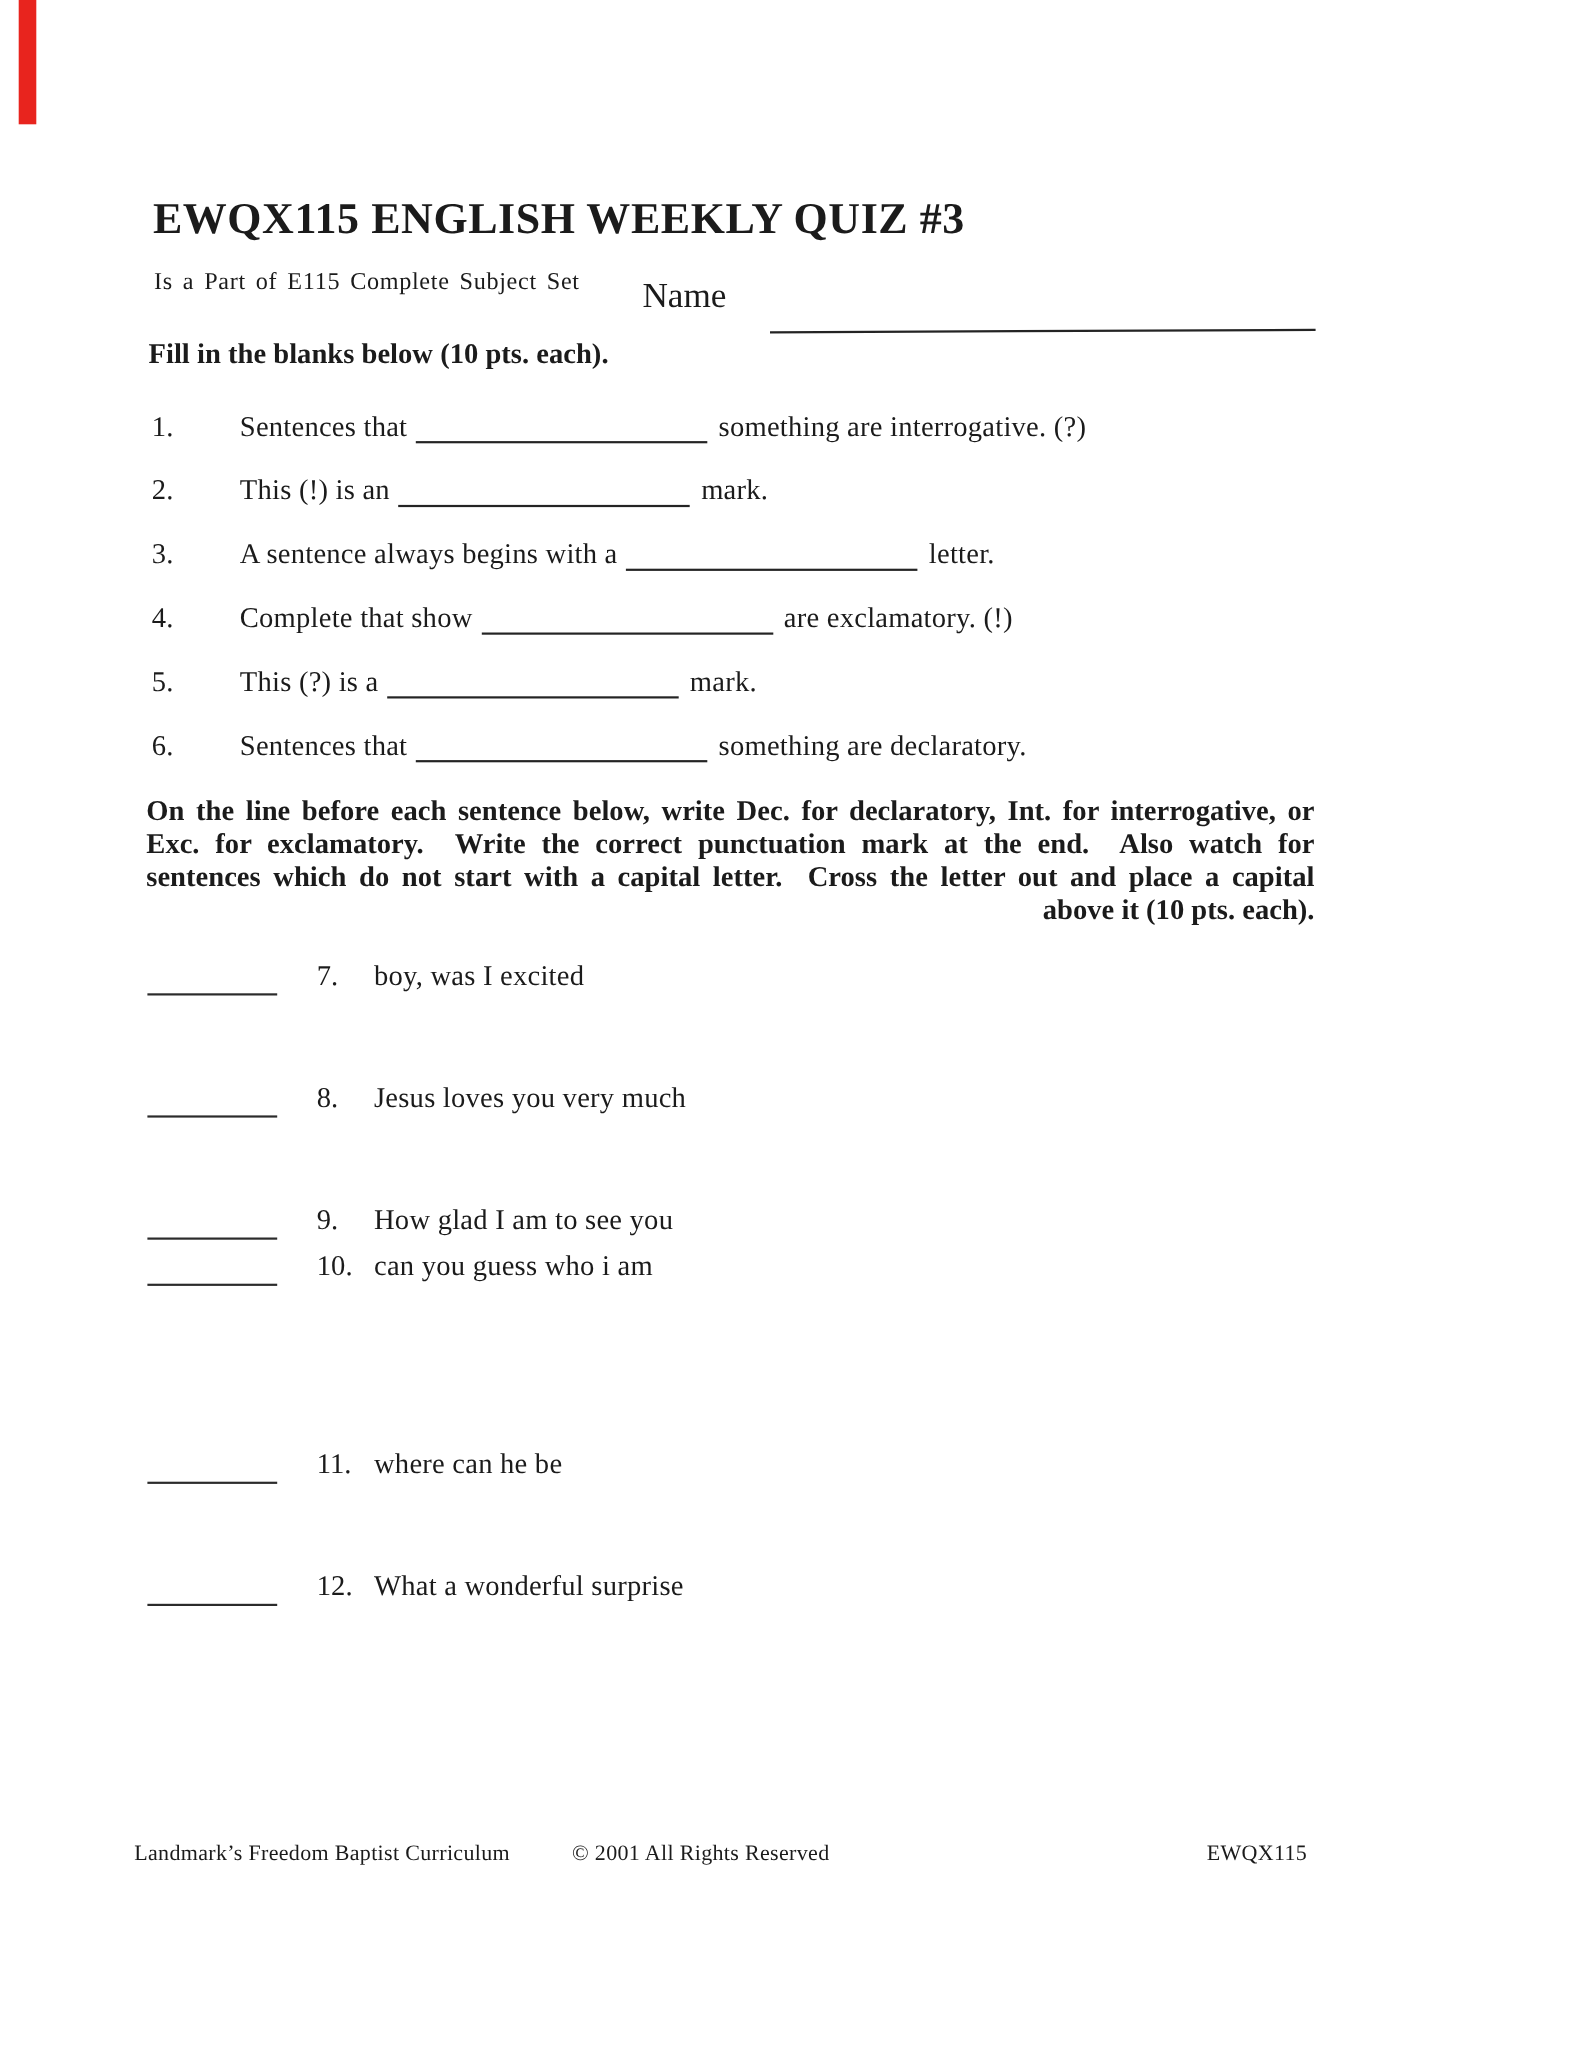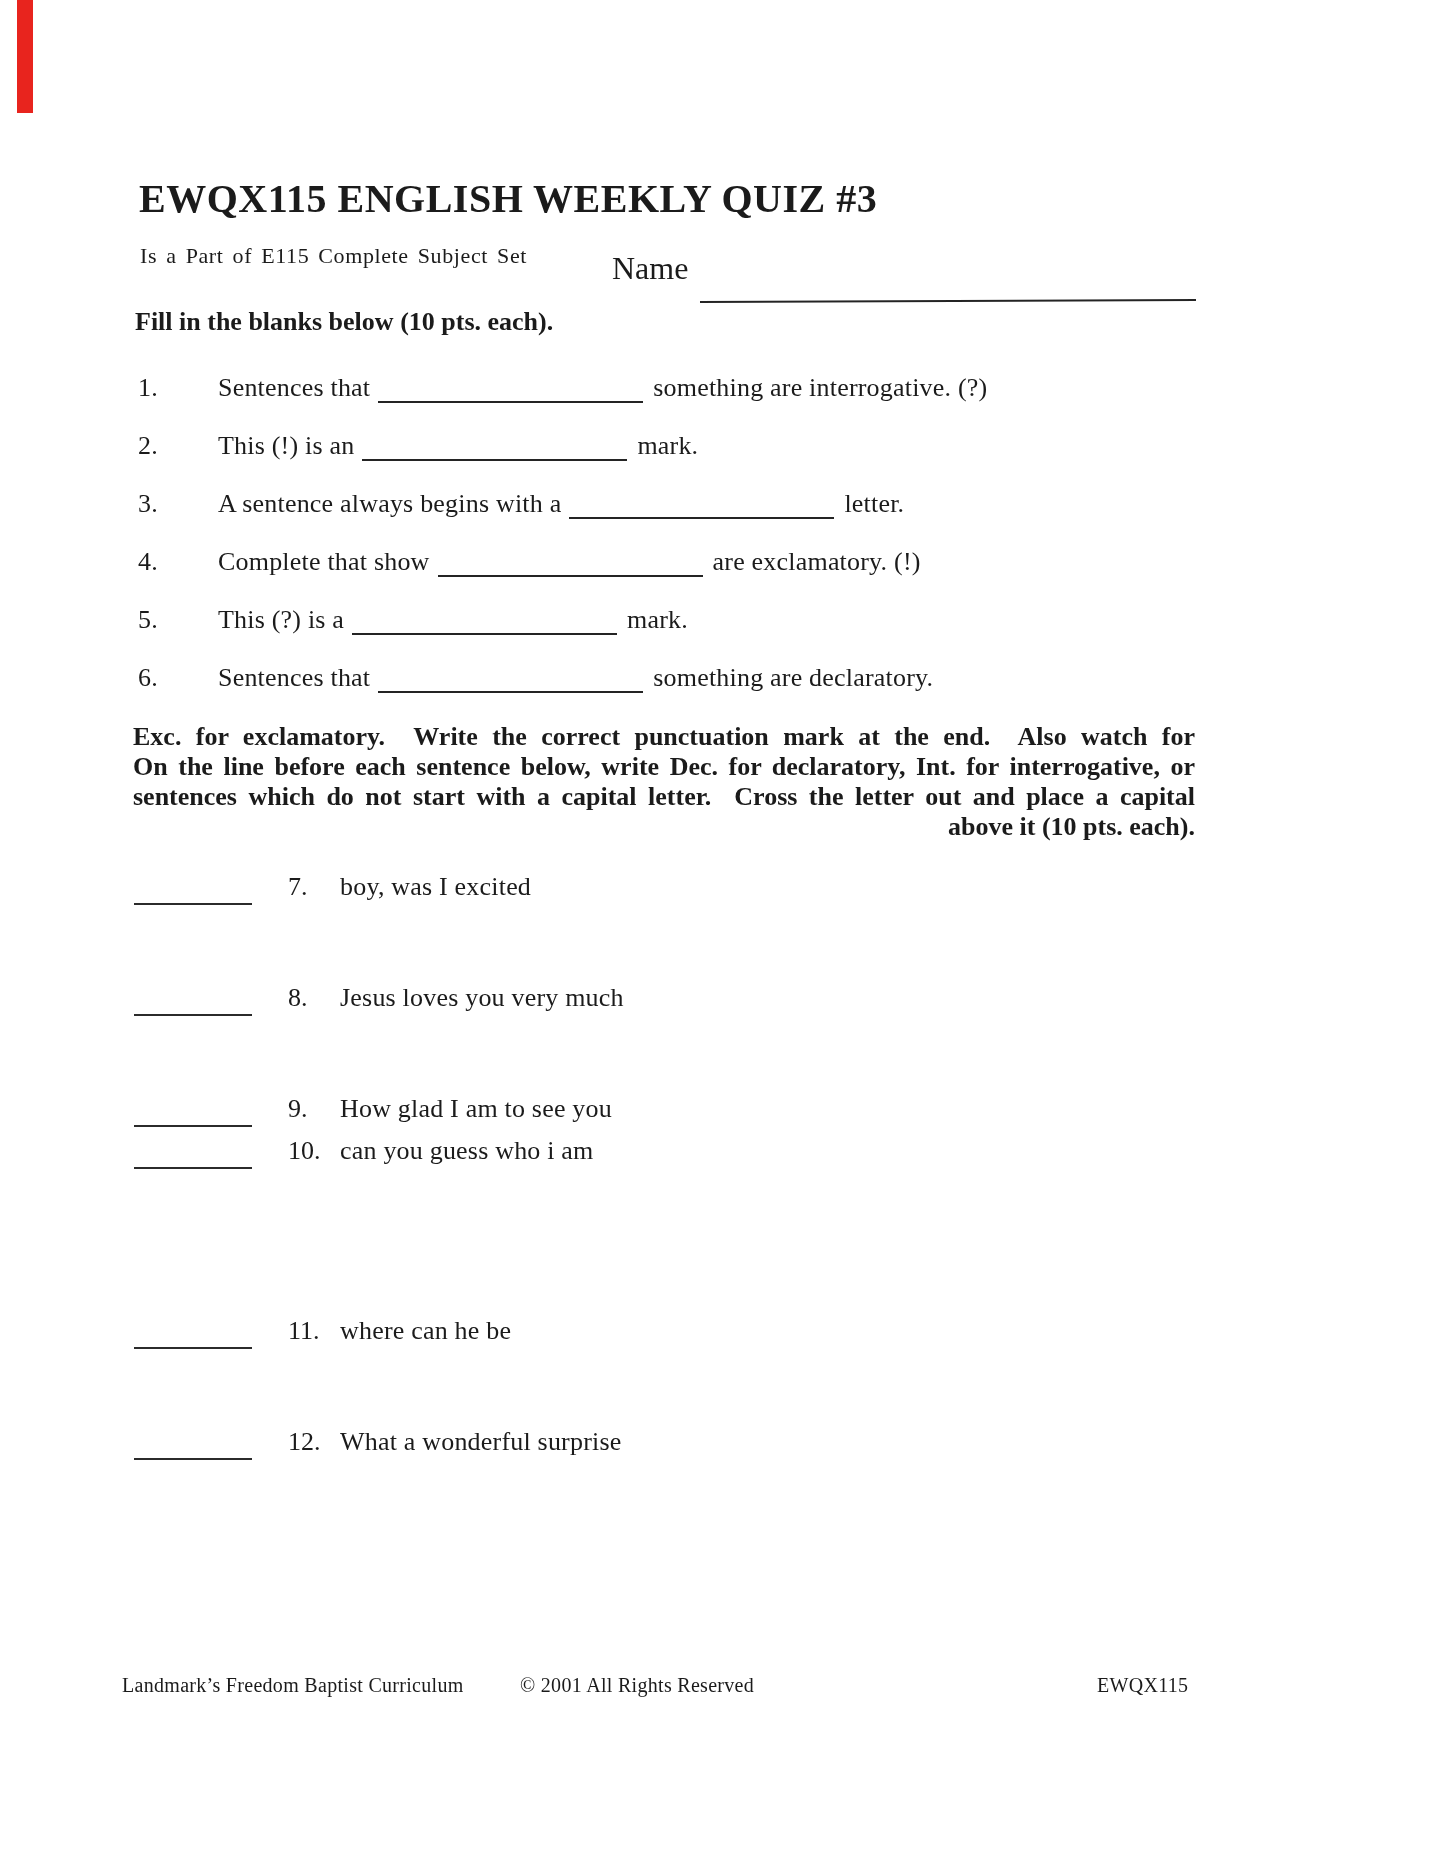--- a/index.html
+++ b/index.html
@@ -22,21 +22,21 @@
     left:139px;top:176px;
     font-size:40px;font-weight:bold;line-height:46px;
     letter-spacing:0.5px;white-space:nowrap;
   }
   #subtitle{
     left:140px;top:243px;
     font-size:22px;line-height:26px;
     letter-spacing:0.6px;word-spacing:3px;white-space:nowrap;
   }
   #name-label{
-    left:612px;top:249px;
+    left:584px;top:249px;
     font-size:32px;line-height:38px;white-space:nowrap;
   }
   #name-line{
     left:700px;top:300px;width:496px;height:2px;
     background:#242424;transform:rotate(-0.25deg);
   }
   
   #section1-heading{
     left:135px;top:307px;
     font-size:26px;font-weight:bold;line-height:30px;white-space:nowrap;
@@ -124,22 +124,22 @@
   <div id="fill-5" class="abs fill-row">
     <span class="num">5.</span>
     <span class="body"><span>This (?) is a</span><span class="blank"></span><span>mark.</span></span>
   </div>
   <div id="fill-6" class="abs fill-row">
     <span class="num">6.</span>
     <span class="body"><span>Sentences that</span><span class="blank"></span><span>something are declaratory.</span></span>
   </div>
 
   <div id="instructions" class="abs">
+    <div class="instr-line">On the line before each sentence below, write Dec. for declaratory, Int. for interrogative, or</div>
     <div class="instr-line">Exc. for exclamatory.  Write the correct punctuation mark at the end.  Also watch for</div>
-    <div class="instr-line">On the line before each sentence below, write Dec. for declaratory, Int. for interrogative, or</div>
     <div class="instr-line">sentences which do not start with a capital letter.  Cross the letter out and place a capital</div>
     <div class="instr-last"><span>above it </span><span class="ital">(10 pts. each</span><span>).</span></div>
   </div>
 
   <div id="s2-7" class="abs s2-row">
     <span class="blank2"></span>
     <span class="num">7.</span>
     <span class="txt">boy, was I excited</span>
   </div>
   <div id="s2-8" class="abs s2-row">

